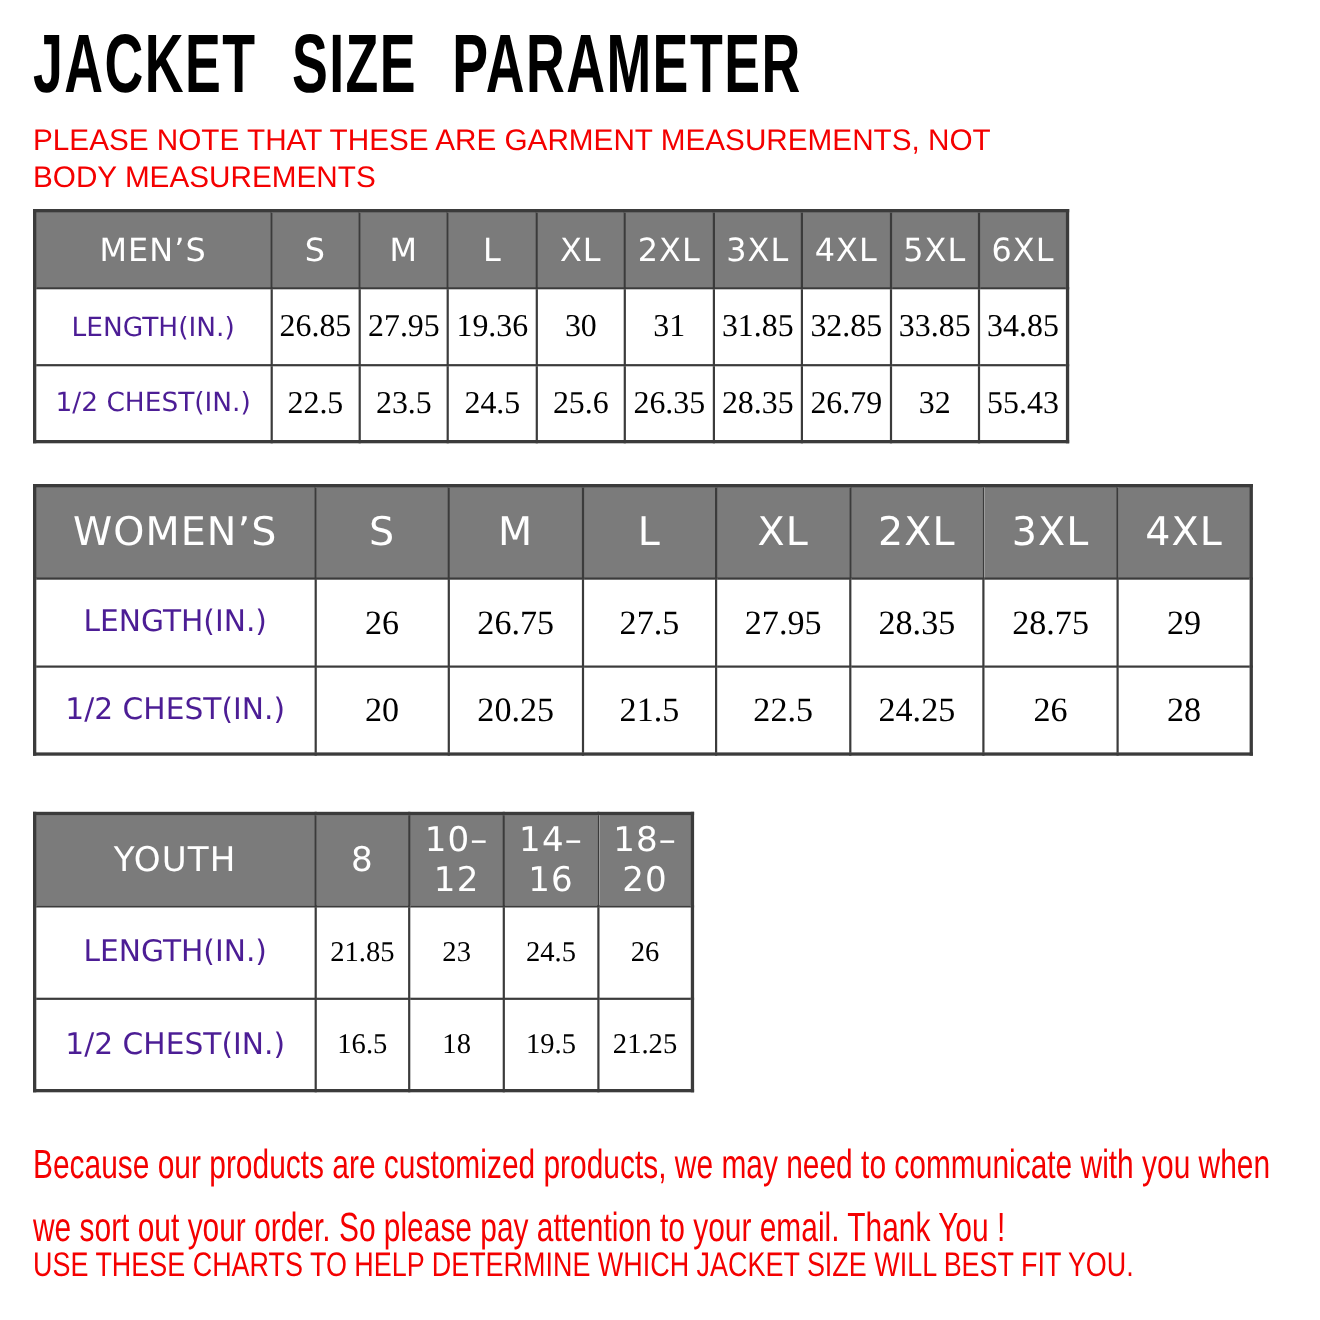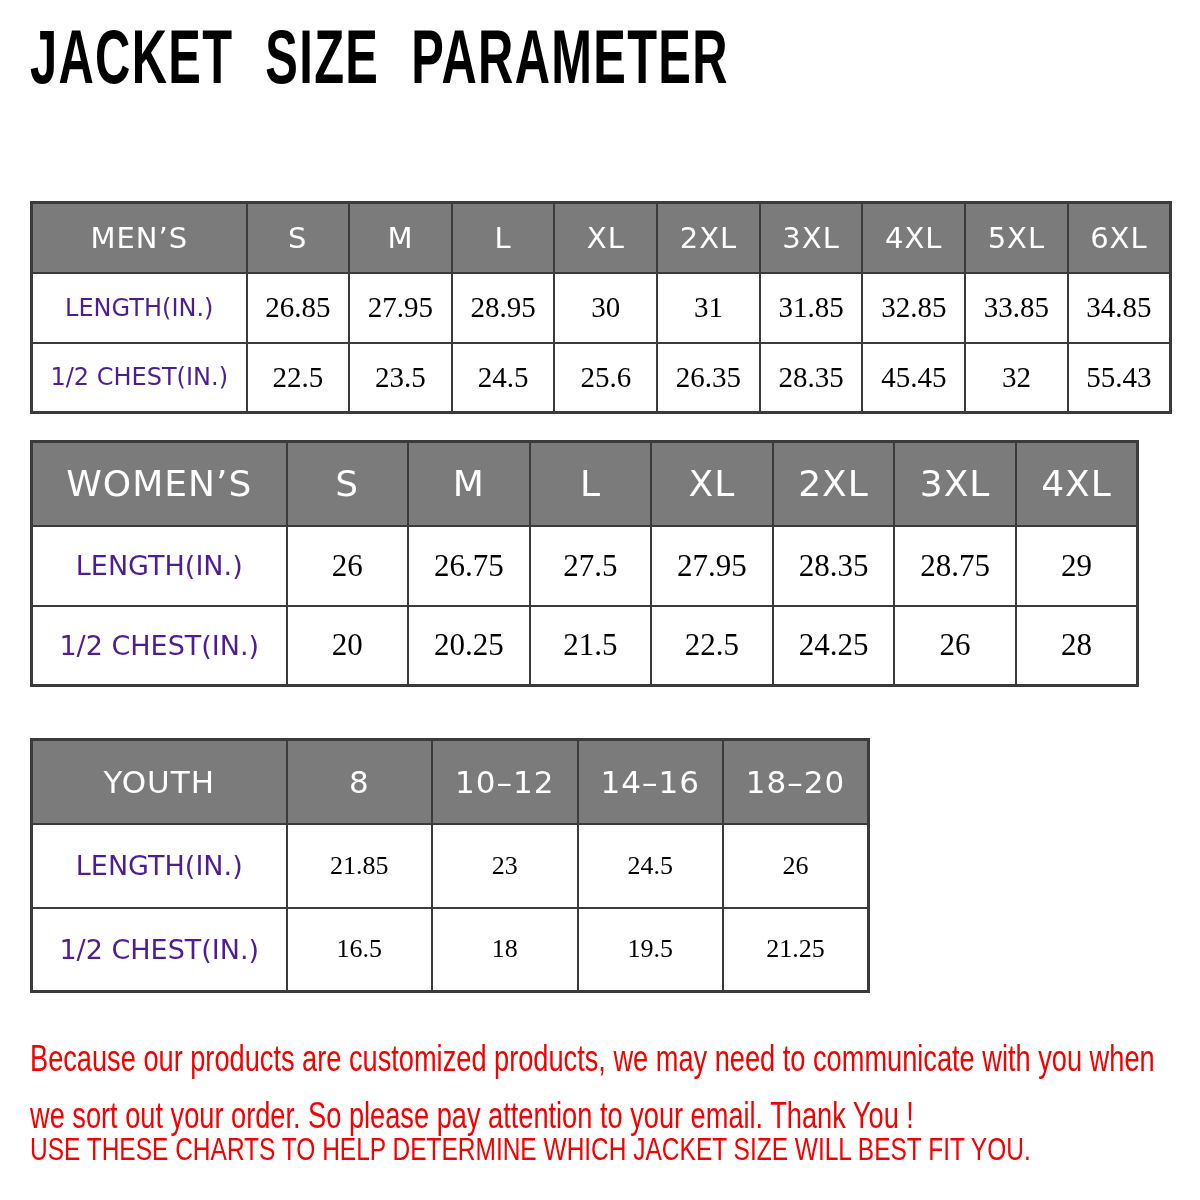--- a/index.html
+++ b/index.html
@@ -61,35 +61,35 @@
   .size-table td.row-label{
     font-family:"DejaVu Sans",sans-serif;
     color:#4c1d95;
     white-space:nowrap;
   }
   .size-table td.value{
     font-family:"Liberation Serif",serif;
     color:#000000;
   }
   
-  table.mens{top:201px;width:1142px;}
+  table.mens{top:190px;width:942px;}
   .mens col.label-col{width:215px;}
   .mens thead th{height:70px;font-size:29px;}
   .mens tbody td{height:70px;}
   .mens td.row-label{font-size:24px;}
   .mens td.value{font-size:29px;}
   
   table.womens{top:440px;width:1109px;}
   .womens col.label-col{width:255px;}
   .womens thead th{height:84px;font-size:36px;}
   .womens tbody td{height:80px;}
   .womens td.row-label{font-size:27px;}
   .womens td.value{font-size:31px;}
   
-  table.youth{top:738px;width:840px;}
+  table.youth{top:738px;width:601px;}
   .youth col.label-col{width:255px;}
   .youth thead th{height:84px;font-size:31px;}
   .youth tbody td{height:84px;}
   .youth td.row-label{font-size:27px;}
   .youth td.value{font-size:26px;}
   
   .footer-para{
     position:absolute;left:30px;top:1030px;
     width:1560px;
     font-size:37px;line-height:57px;
@@ -108,20 +108,21 @@
     font-family:"Liberation Sans",sans-serif;
   }
 </style>
 </head>
 <body>
 
 <div class="page">
 
   <h1 class="title">JACKET SIZE PARAMETER</h1>
 
+  <div class="garment-note">PLEASE NOTE THAT THESE ARE GARMENT MEASUREMENTS, NOT BODY MEASUREMENTS</div>
 
   <table class="size-table mens">
     <colgroup>
         <col class="label-col">
         <col>
         <col>
         <col>
         <col>
         <col>
         <col>
@@ -141,37 +142,37 @@
         <th>4XL</th>
         <th>5XL</th>
         <th>6XL</th>
       </tr>
     </thead>
     <tbody>
       <tr>
         <td class="row-label">LENGTH(IN.)</td>
         <td class="value">26.85</td>
         <td class="value">27.95</td>
-        <td class="value">28.95</td>
+        <td class="value">19.36</td>
         <td class="value">30</td>
         <td class="value">31</td>
         <td class="value">31.85</td>
         <td class="value">32.85</td>
         <td class="value">33.85</td>
         <td class="value">34.85</td>
       </tr>
       <tr>
         <td class="row-label">1/2 CHEST(IN.)</td>
         <td class="value">22.5</td>
         <td class="value">23.5</td>
         <td class="value">24.5</td>
         <td class="value">25.6</td>
         <td class="value">26.35</td>
         <td class="value">28.35</td>
-        <td class="value">45.45</td>
+        <td class="value">26.79</td>
         <td class="value">32</td>
         <td class="value">55.43</td>
       </tr>
     </tbody>
   </table>
 
   <table class="size-table womens">
     <colgroup>
         <col class="label-col">
         <col>

